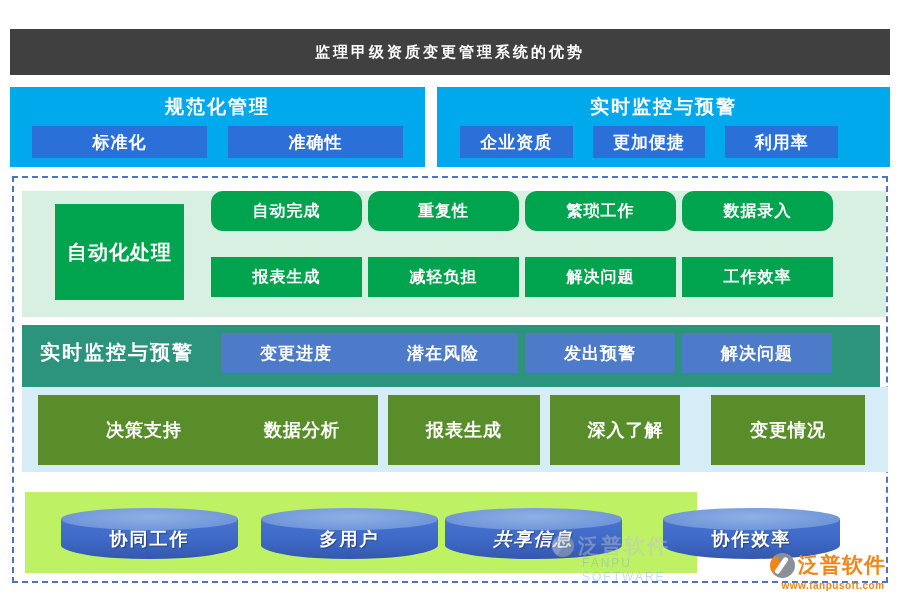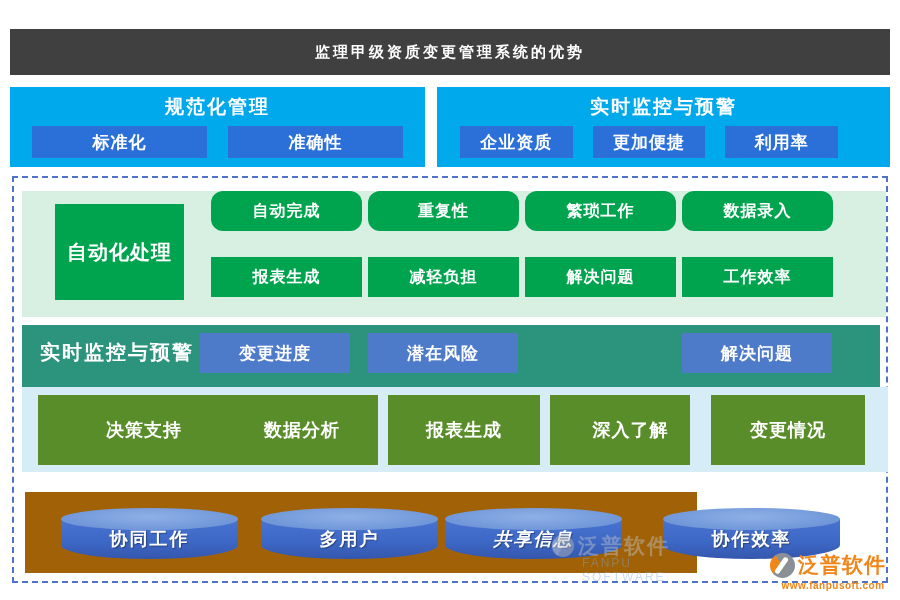--- a/index.html
+++ b/index.html
@@ -54,37 +54,37 @@
   .band { left:8px; top:147px; width:858px; height:62px; background:#2c947d; }
   .band-label {
     position:absolute; left:18px; top:0; height:55px; display:flex; align-items:center;
     color:#fff; font-size:20px; font-weight:bold; letter-spacing:2px;
   }
   .bbtn {
     position:absolute; top:8px; width:150px; height:40px; background:#4d7ac9; color:#fff;
     display:flex; align-items:center; justify-content:center;
     font-size:17px; font-weight:bold; letter-spacing:1px;
   }
-  .bc1{left:178px;} .bc2{left:346px;} .bc3{left:503px;} .bc4{left:660px;}
+  .bc1{left:199px;} .bc2{left:346px;} .bc3{left:503px;} .bc4{left:660px;}
 
   
   .row3 { left:8px; top:209px; width:866px; height:85px; background:#d6edf7; }
   .obox {
     position:absolute; top:8px; height:70px; background:#588d29; color:#fff;
     display:flex; align-items:center; justify-content:center;
     font-size:18px; font-weight:bold; letter-spacing:1px;
   }
   .oc0{left:16px;  width:212px;font-family:Liberation Serif, serif;}
   .oc1{left:204px; width:152px;}
   .oc2{left:366px; width:152px;}
-  .oc3{left:528px; width:140px;padding-left:21px;}
+  .oc3{left:528px; width:130px;padding-left:21px;}
   .oc4{left:689px; width:154px;}
 
   
-  .row4 { left:11px; top:314px; width:672px; height:81px; background:#a16207; }
+  .row4 { left:11px; top:314px; width:672px; height:81px; background:#bef264; }
   .cyl {
     position:absolute; top:27px; width:177px; height:40px;
     background:linear-gradient(#4a73cf, #3d68c6 55%, #3457ad);
     border-radius:0 0 50% 50% / 0 0 14px 14px;
     color:#fff; display:flex; align-items:center; justify-content:center;
     font-size:18px; font-weight:bold; letter-spacing:2px;
     text-shadow:1px 1px 1px rgba(0,0,0,.35);
   }
   .cyl::before {
     content:""; position:absolute; left:0; top:-11px; width:177px; height:22px;
@@ -152,20 +152,21 @@
       <div class="gbtn gc1 gr2">报表生成</div>
       <div class="gbtn gc2 gr2">减轻负担</div>
       <div class="gbtn gc3 gr2">解决问题</div>
       <div class="gbtn gc4 gr2">工作效率</div>
     </div>
 
     <div class="sect band">
       <div class="band-label">实时监控与预警</div>
       <div class="bbtn bc1">变更进度</div>
       <div class="bbtn bc2">潜在风险</div>
+      <div class="bbtn bc3">发出预警</div>
       <div class="bbtn bc4">解决问题</div>
     </div>
 
     <div class="sect row3">
       <div class="obox oc0">决策支持</div>
       <div class="obox oc1">数据分析</div>
       <div class="obox oc2">报表生成</div>
       <div class="obox oc3">深入了解</div>
       <div class="obox oc4">变更情况</div>
     </div>

